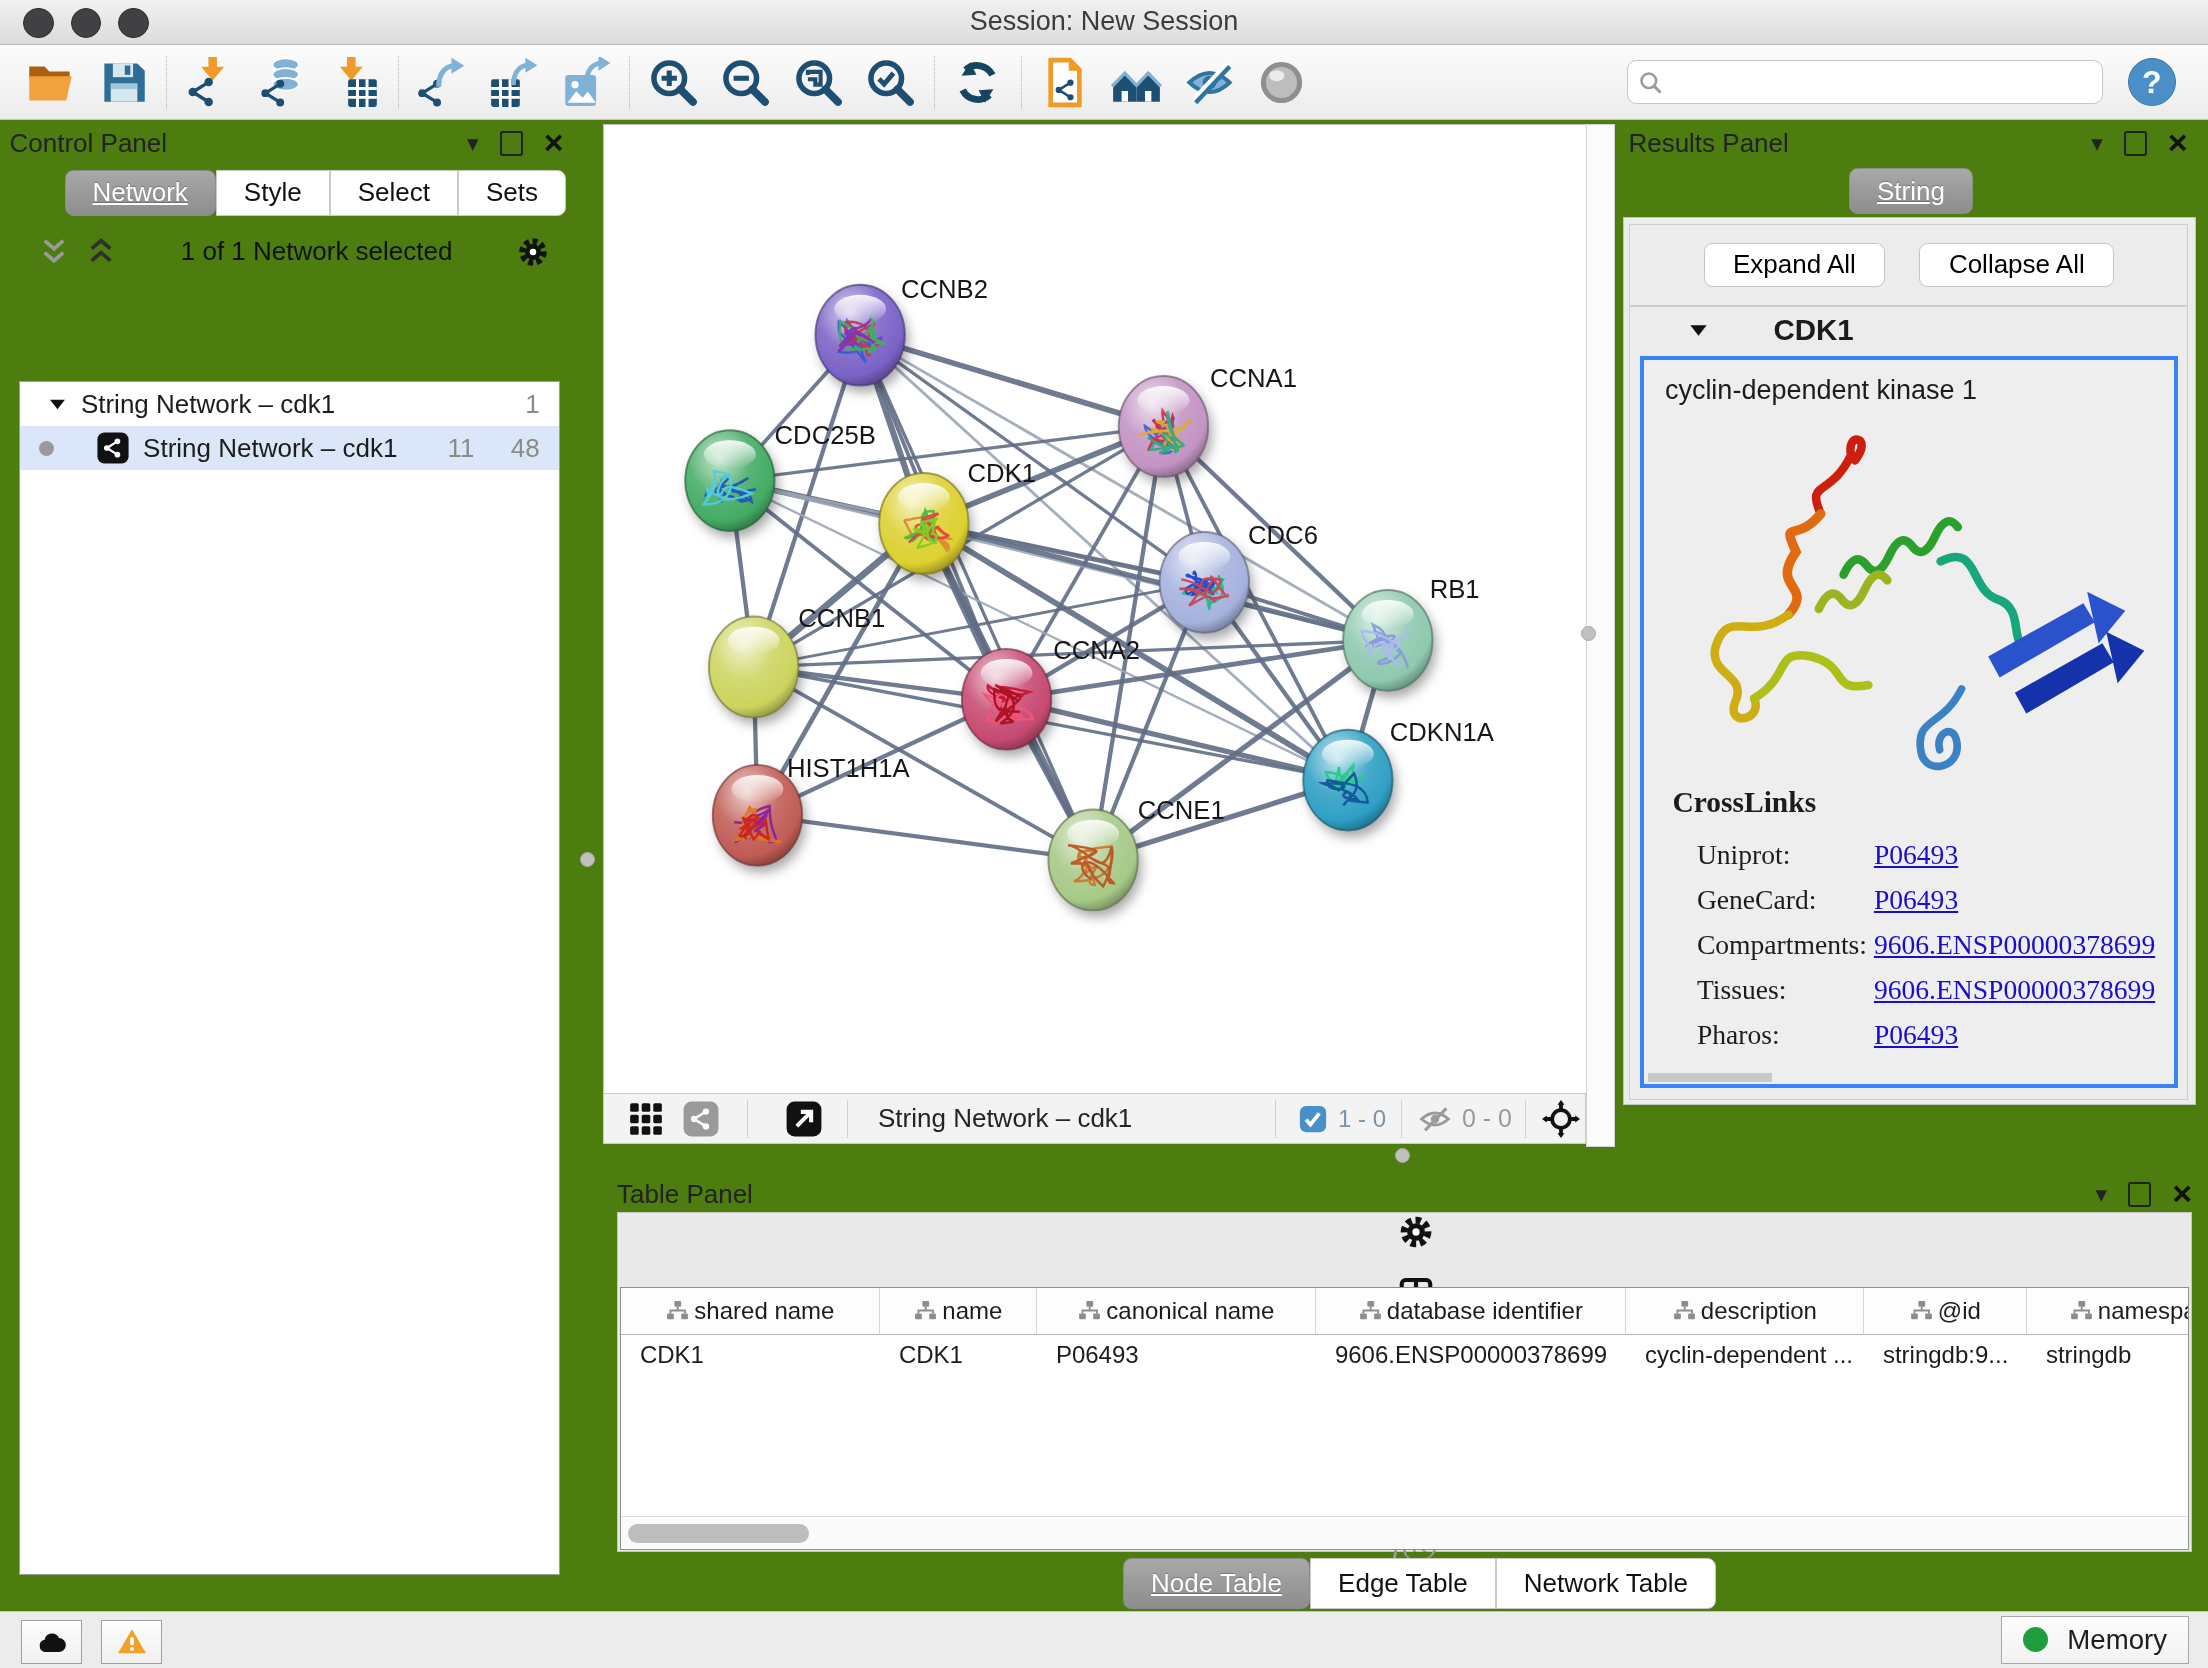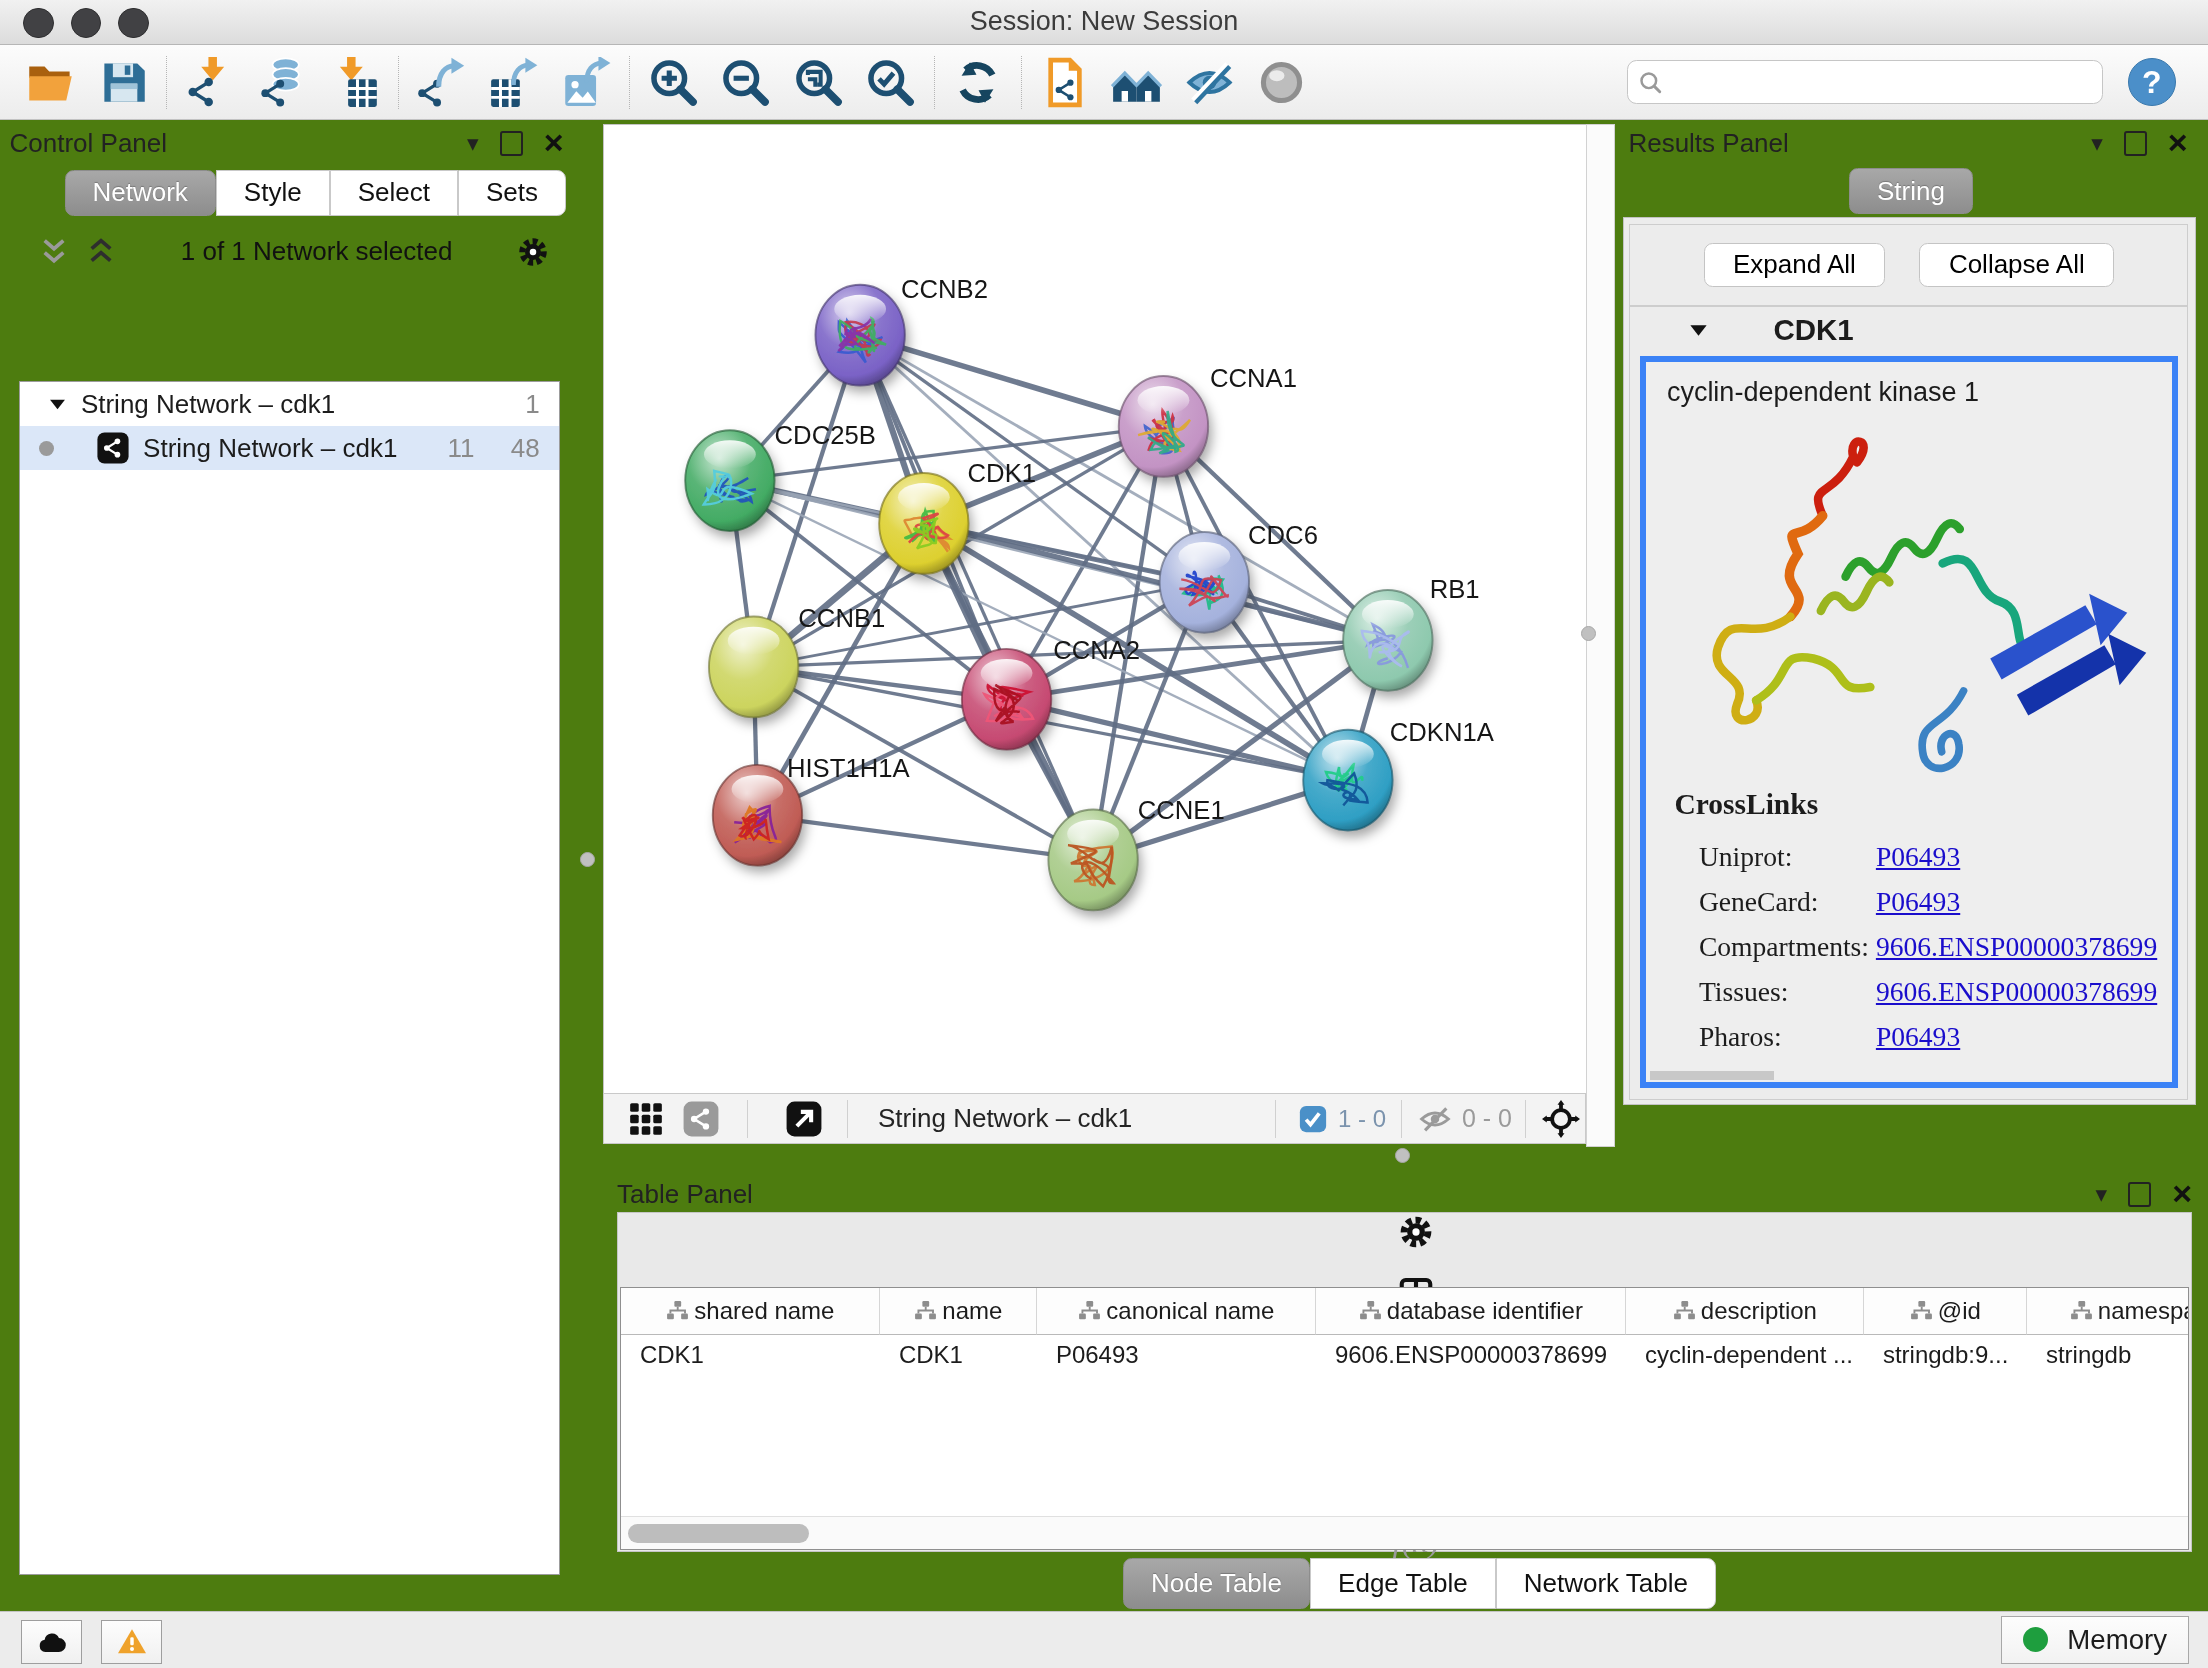--- a/index.html
+++ b/index.html
@@ -36,21 +36,21 @@
   
   .control-panel{position:absolute;left:9.5px;top:126px;width:554px;height:1449px;}
   .cp-head{display:flex;align-items:center;height:34px;}
   .cp-head .ptitle{flex:1;}
   .cp-tabs{display:flex;margin:9.5px 0 0 55px;}
   .seg{height:44px;padding:0 27px;background:#fff;border:1px solid #c9c9c9;font-size:26px;
     display:flex;align-items:center;justify-content:center;cursor:pointer;color:#111;}
   .seg:first-child{border-radius:8.6px 0 0 8.6px;}
   .seg:last-child{border-radius:0 8.6px 8.6px 0;}
   .seg.active{background:linear-gradient(#a8a8a8,#8d8d8d);color:#fff;border-color:#8d8d8d;
-    border-radius:8.6px;text-shadow:0 -1px 1px rgba(0,0,0,.25);}
+    border-radius:8.6px;text-shadow:0 -1px 1px rgba(0,0,0,.25);text-decoration:underline;}
   .cp-selrow{display:flex;align-items:center;margin:15px 13.3px 0 28.5px;gap:15px;height:42px;}
   .cp-selrow .summary{flex:1;text-align:center;font-size:26px;color:#111;}
   .tree{position:absolute;left:9.5px;top:255px;right:3.8px;bottom:0;background:#fff;border:1.9px solid #9c9c9c;}
   .trow{display:flex;align-items:center;height:44px;font-size:26px;gap:13.3px;padding:0 19px;}
   .trow .count{color:#8a8a8a;}
   .trow.selected{background:#dbe7f8;}
   .bullet{width:15px;height:15px;border-radius:50%;background:#9a9a9a;}
   .appicon{width:34px;height:34px;color:#111;}
   .spacer{flex:1;}
   
@@ -73,21 +73,21 @@
   .rp-tab{position:absolute;left:232px;top:42px;}
   .rp-box{position:absolute;left:5.7px;top:91px;width:573px;height:888px;background:#ececec;
     border:1px solid #c2c2c2;box-sizing:border-box;}
   .rp-actions{position:absolute;left:5.7px;top:5.7px;width:557px;height:80px;border:1px solid #cdcdcd;
     display:flex;align-items:center;justify-content:center;gap:34px;}
   .rbtn{height:44px;padding:0 28.5px;background:#fff;border:1px solid #c4c4c4;border-radius:8.6px;
     font-size:26px;display:flex;align-items:center;cursor:pointer;}
   .rp-section{position:absolute;left:5.7px;top:88px;width:557px;height:792px;border:1px solid #cdcdcd;}
   .rp-sec-head{display:flex;align-items:center;height:46px;padding:0 57px;gap:63px;}
   .rp-sec-title{font-size:29.5px;font-weight:bold;}
-  .rp-inner{position:absolute;left:9.5px;top:49px;right:9.5px;bottom:11.4px;border:6px solid #3b82f6;
+  .rp-inner{position:absolute;left:9.5px;top:49px;right:9.5px;bottom:11.4px;border:4px solid #3b82f6;
     background:#eeeeee;}
   .rp-desc{font-size:27px;padding:15px 0 0 21px;}
   .protein{position:absolute;left:13.3px;top:51px;width:514px;height:373px;}
   .xl-head{position:absolute;left:28.5px;top:426px;font-family:"Liberation Serif","DejaVu Serif",serif;
     font-size:29.5px;font-weight:bold;}
   .xl-rows{position:absolute;left:53px;top:472px;right:9.5px;
     font-family:"Liberation Serif","DejaVu Serif",serif;font-size:27.6px;}
   .xl-row{display:flex;height:45px;align-items:center;}
   .xl-label{width:177px;}
   .xl-link{color:#1a0dcc;text-decoration:underline;}

